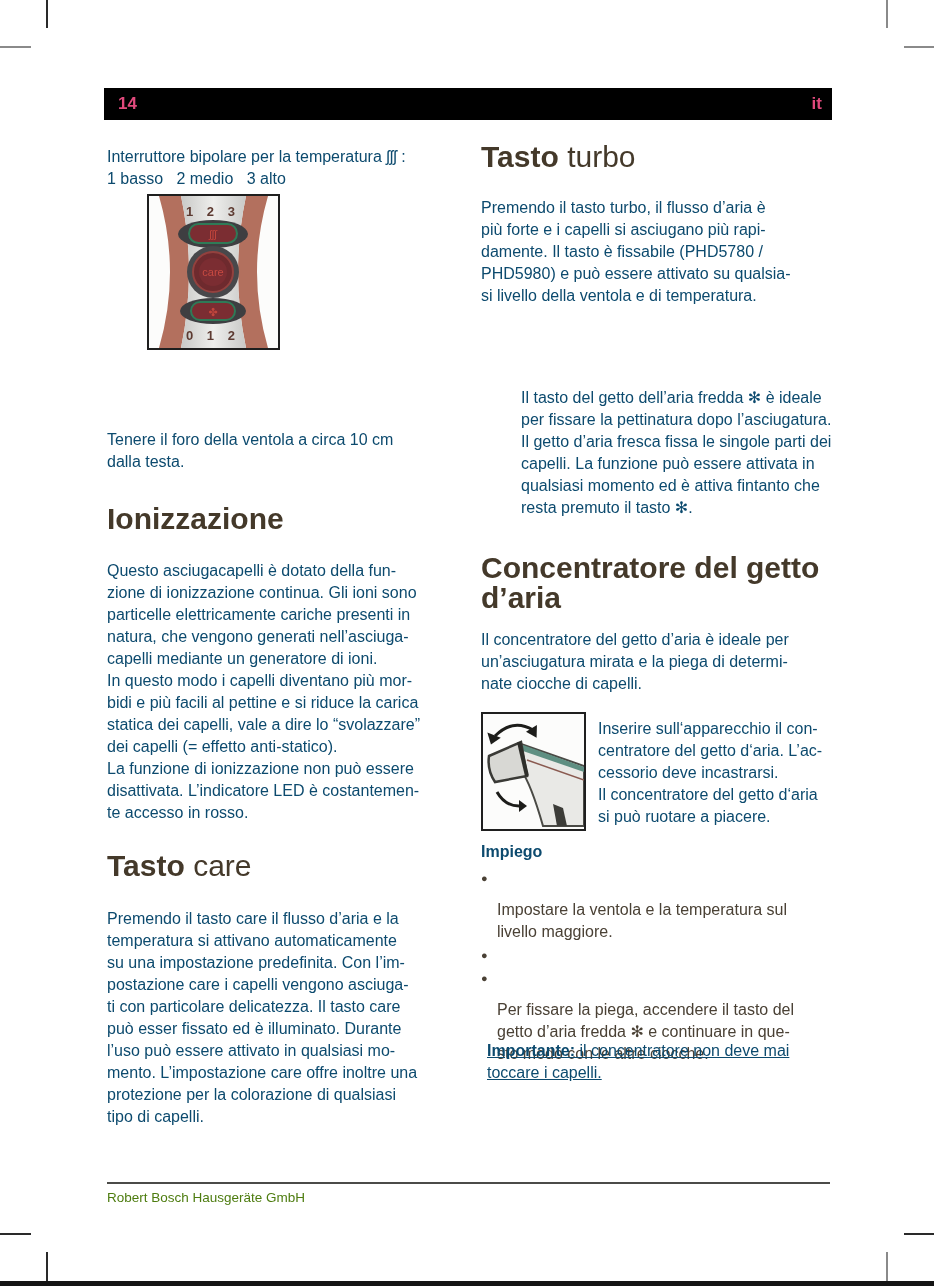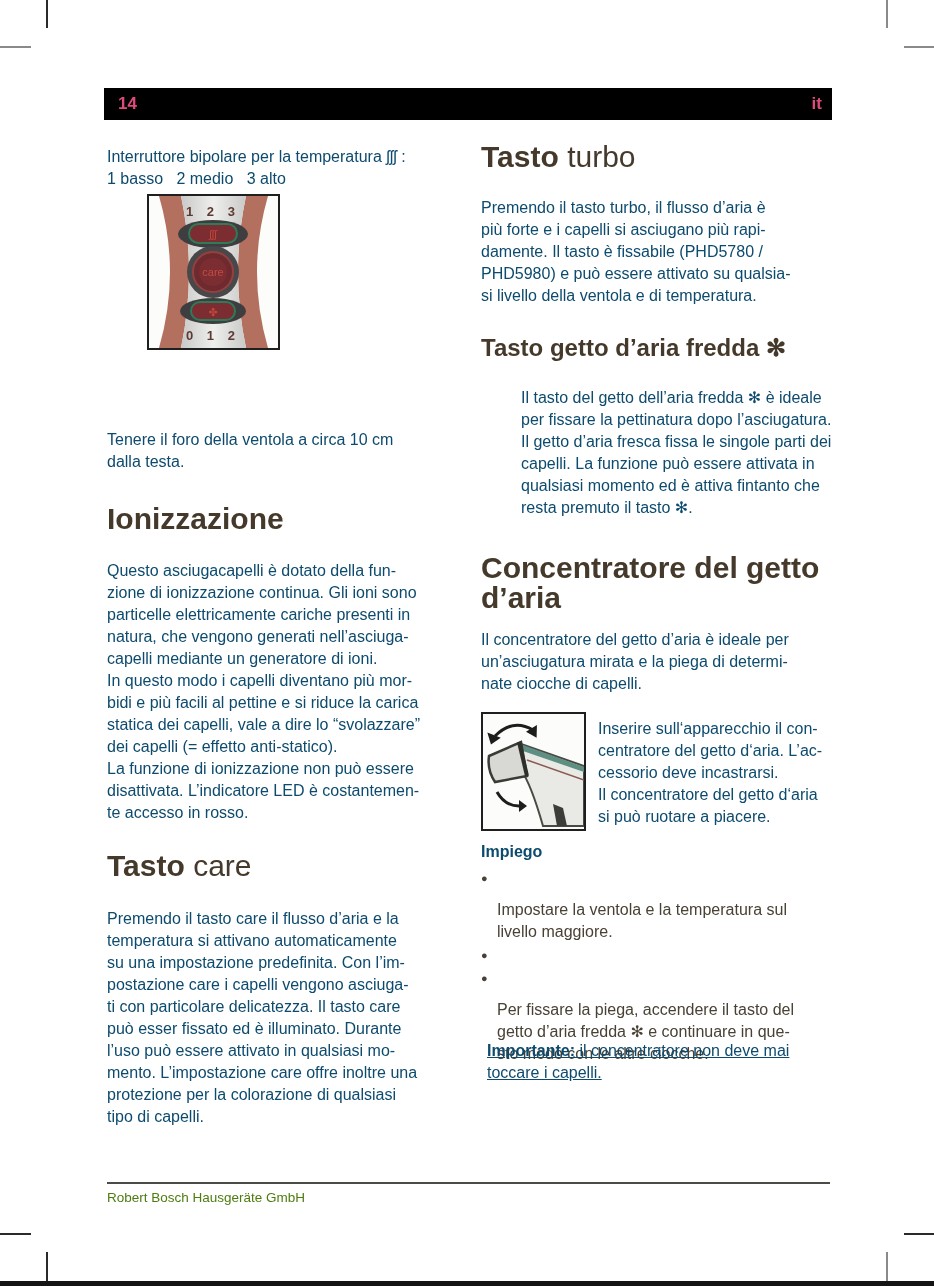--- a/index.html
+++ b/index.html
@@ -126,21 +126,20 @@
 protezione per la colorazione di qualsiasi
 tipo di capelli.</div>
 
   <div class="heading" style="left:481px; top:142px;"><span>Tasto</span><span class="light"> turbo</span></div>
   <div class="tblock" style="left:481px; top:197px; width:365px;">Premendo il tasto turbo, il flusso d’aria è
 più forte e i capelli si asciugano più rapi-
 damente. Il tasto è fissabile (PHD5780 /
 PHD5980) e può essere attivato su qualsia-
 si livello della ventola e di temperatura.</div>
 
-  <div class="heading" style="left:481px; top:333px; white-space:nowrap; font-size:24px;">Tasto getto d’aria fredda ✻</div>
   <div class="tblock" style="left:481px; top:387px; width:365px;margin-left:40px;">Il tasto del getto dell’aria fredda ✻ è ideale
 per fissare la pettinatura dopo l’asciugatura.
 Il getto d’aria fresca fissa le singole parti dei
 capelli. La funzione può essere attivata in
 qualsiasi momento ed è attiva fintanto che
 resta premuto il tasto ✻.</div>
 
   <div class="heading" style="left:481px; top:553px;">Concentratore del getto
 d’aria</div>
   <div class="tblock" style="left:481px; top:629px; width:365px;">Il concentratore del getto d’aria è ideale per

